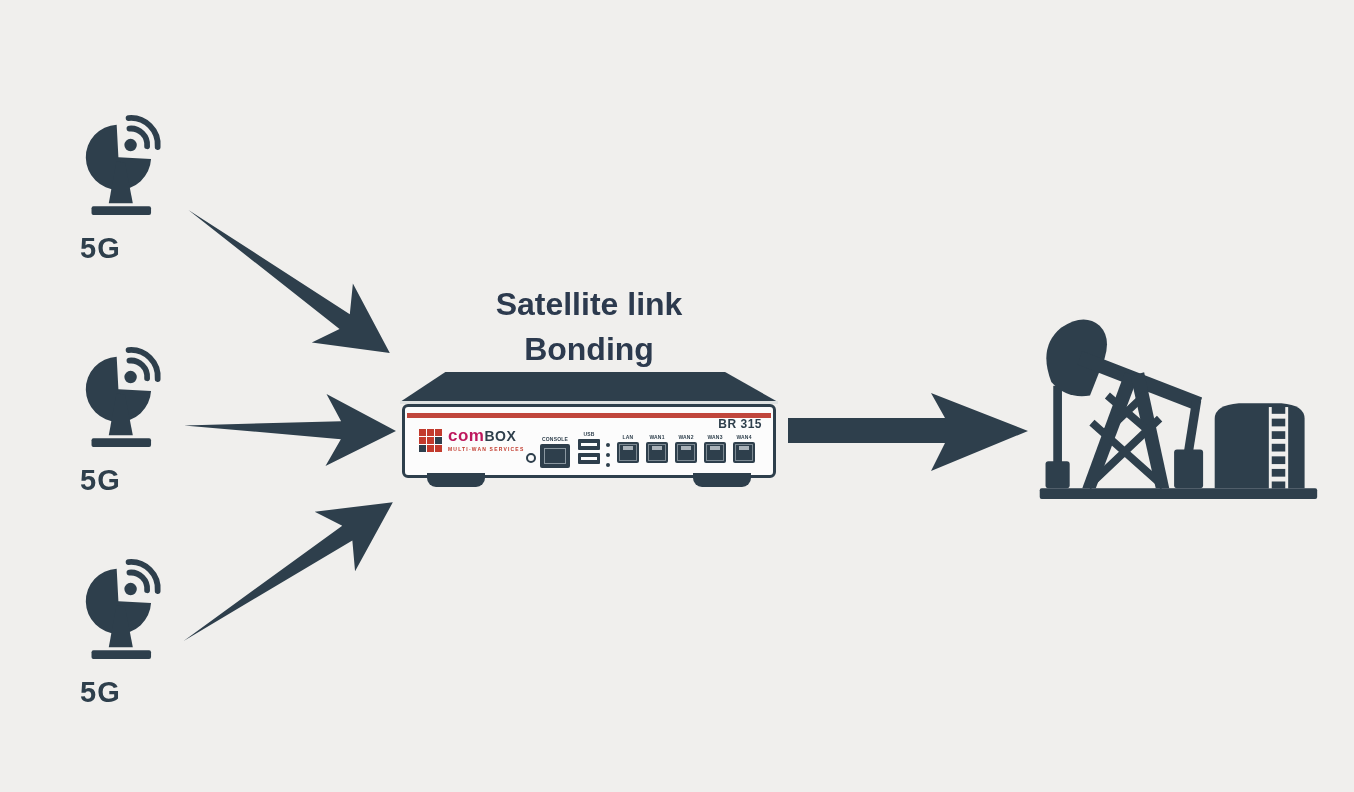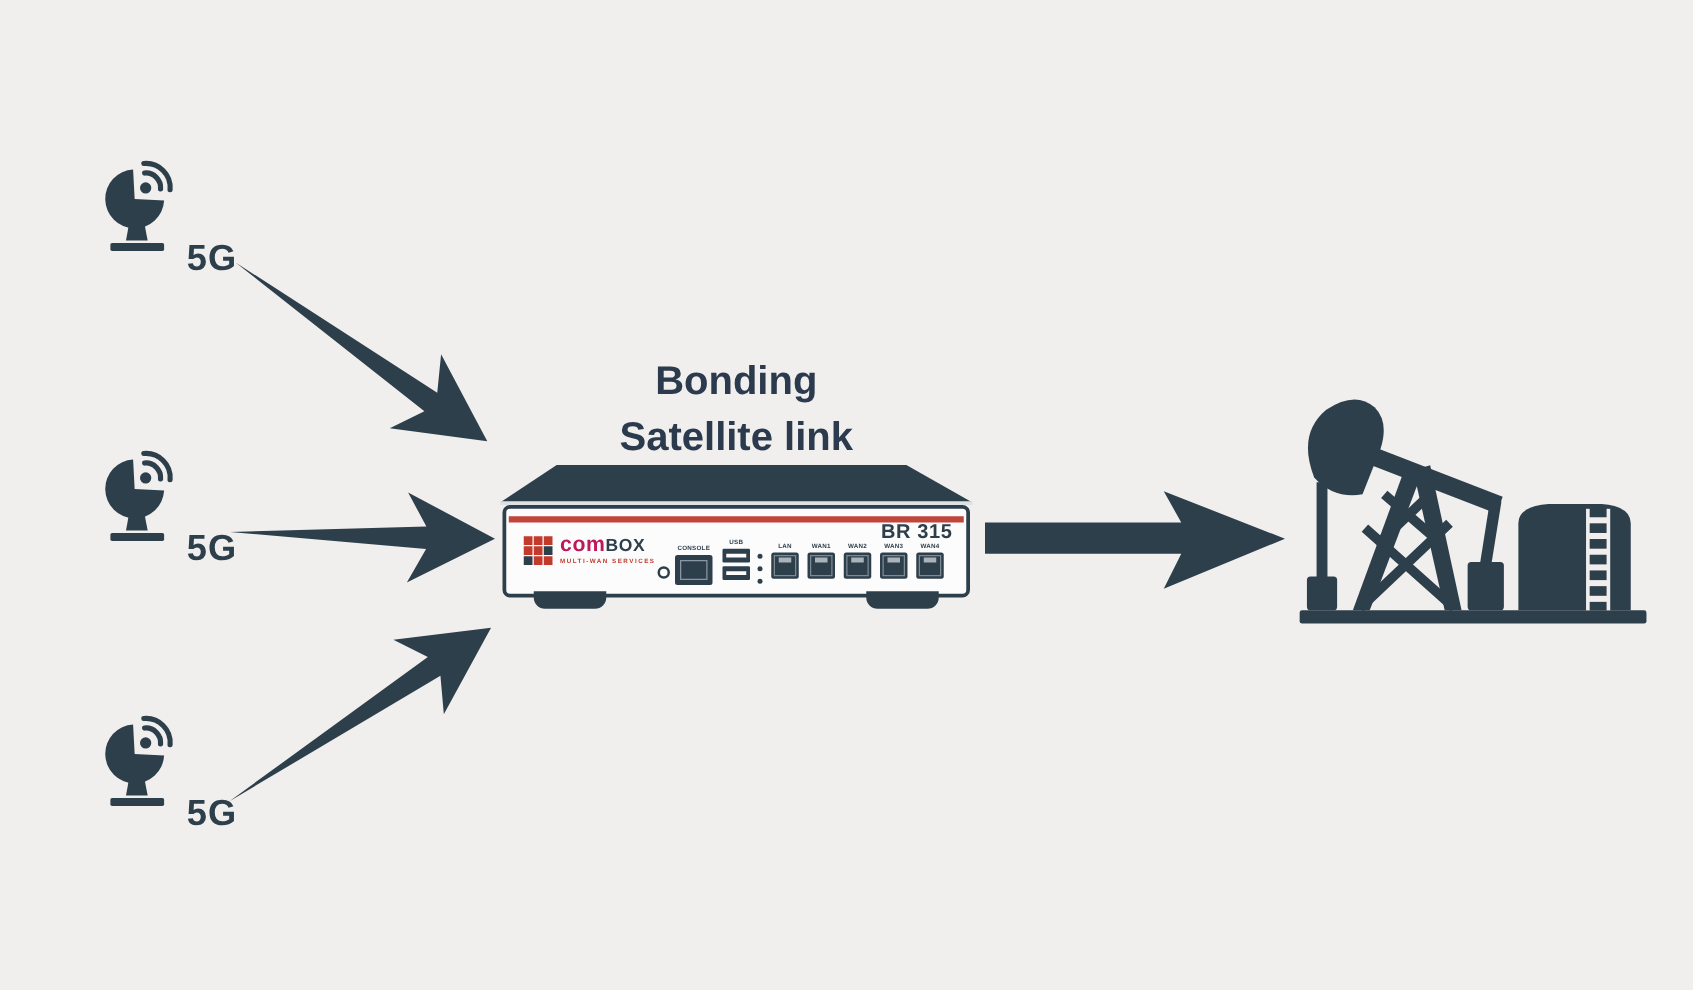--- a/index.html
+++ b/index.html
@@ -1,38 +1,38 @@
 <!DOCTYPE html>
 <html><head>
 <meta charset="utf-8">
 <style>
   html,body{margin:0;padding:0;background:#f0efed;font-family:"Liberation Sans",sans-serif;}
   .stage{position:relative;width:1354px;height:792px;background:#f0efed;overflow:hidden;}
 
   
-  .sat-node{position:absolute;width:110px;display:flex;align-items:flex-end;}
+  .sat-node{position:absolute;width:110px;display:flex;flex-direction:column;align-items:flex-start;}
   .sat-node svg{display:block;}
   .sat-label{margin-top:8px;font-size:29px;font-weight:bold;color:#2e3f4c;letter-spacing:1px;}
 
   
   .arrow-layer{position:absolute;left:0;top:0;width:1354px;height:792px;z-index:1;}
 
   
   .diagram-title{position:absolute;left:398px;top:282px;width:382px;text-align:center;z-index:2;
     font-size:32px;font-weight:bold;color:#2c3a4e;line-height:45px;}
 
   
   .router{position:absolute;left:400px;top:372px;width:378px;height:120px;z-index:2;}
   .lid{position:absolute;left:0;top:0;width:378px;height:30px;background:#2e3f4c;
     clip-path:polygon(12% 0,86% 0,100% 100%,0% 100%);}
   .lid-edge{position:absolute;left:0;top:29px;width:378px;height:3px;background:#dfe2e2;}
   .panel{position:absolute;left:2px;top:32px;width:368px;height:68px;background:#fcfcfc;
     border:3px solid #2e3f4c;border-radius:6px;}
   .stripe{position:absolute;left:2px;top:6px;right:2px;height:5px;background:#c0463c;}
-  .model{position:absolute;right:11px;top:10px;font-size:16px;font-weight:bold;color:#2e3f4c;letter-spacing:0.5px;}
+  .model{position:absolute;right:11px;top:10px;font-size:12px;font-weight:bold;color:#2e3f4c;letter-spacing:0.5px;}
   .brand{position:absolute;left:14px;top:20px;display:flex;align-items:flex-start;}
   .logo-grid{display:grid;grid-template-columns:repeat(3,7px);grid-auto-rows:7px;gap:1px;margin-right:6px;margin-top:2px;}
   .sq{width:7px;height:7px;}
   .sq.r{background:#c23a2c;}
   .sq.d{background:#2e3f4c;}
   .brand-line{line-height:17px;}
   .brand-com{font-size:17px;font-weight:bold;color:#be185d;letter-spacing:0.5px;}
   .brand-box{font-size:14px;font-weight:bold;color:#2e3f4c;letter-spacing:0.5px;}
   .tagline{font-size:5px;font-weight:bold;color:#c23a2c;letter-spacing:1.2px;margin-top:1px;}
   .tiny-label{font-size:5px;font-weight:bold;color:#2e3f4c;text-align:center;margin-bottom:2px;letter-spacing:0.2px;}
@@ -113,22 +113,22 @@
       </g>
       <g fill="none" stroke="#2e3f4c" stroke-width="6" stroke-linecap="round">
         <path d="M51.5,22.1 A17,17 0 0 1 69.9,40.5"></path>
         <path d="M50.6,11.1 A28,28 0 0 1 80.9,41.4"></path>
       </g>
     </svg>
     <div class="sat-label">5G</div>
   </div>
 
   <div class="diagram-title">
+    <div>Satellite link</div>
     <div>Bonding</div>
-    <div>Satellite link</div>
   </div>
 
   <div class="router">
     <div class="lid"></div>
     <div class="lid-edge"></div>
     <div class="panel">
       <div class="stripe"></div>
       <div class="model">BR 315</div>
 
       <div class="brand">

